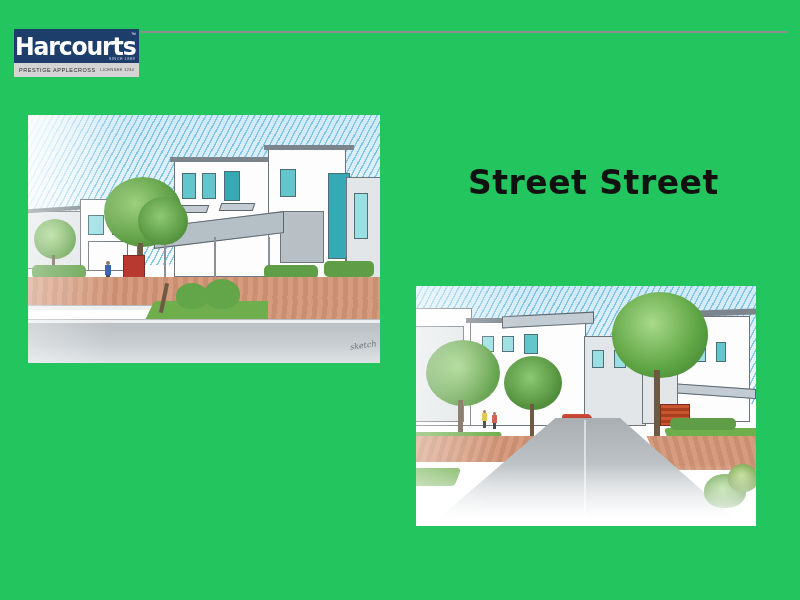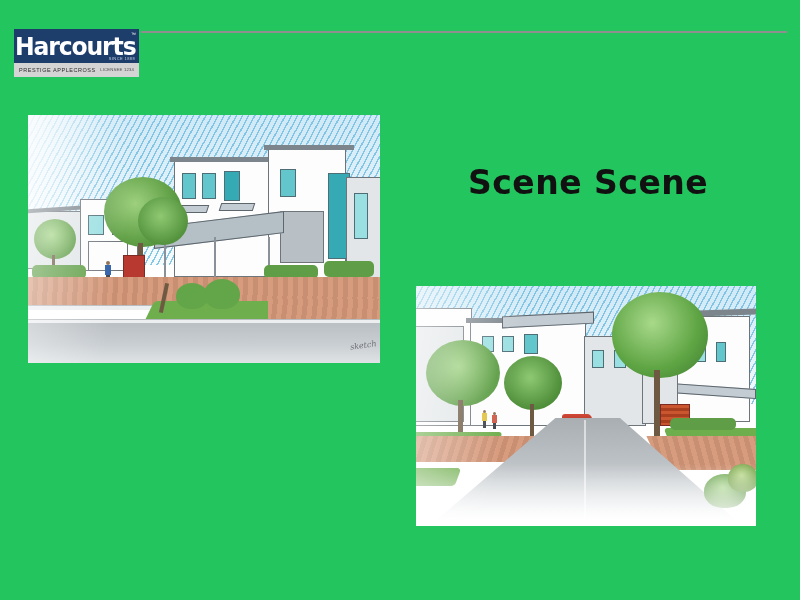--- a/index.html
+++ b/index.html
@@ -118,21 +118,21 @@
       <span class="logo-tm">™</span>
       <span class="logo-since">SINCE 1888</span>
     </div>
     <div class="logo-sub">
       <span class="logo-sub-left">PRESTIGE APPLECROSS</span>
       <span class="logo-sub-right">LICENSEE 1234</span>
     </div>
   </div>
   <div class="header-rule"></div>
 
-  <div class="slide-title">Scene Scene</div>
+  <div class="slide-title">Street Street</div>
 
   <div class="render" style="left:28px;top:115px;width:352px;height:248px;">
 
     <div class="sky fade-l" style="height:150px;"></div>
 
     <div class="bld grey" style="left:-4px;top:96px;width:64px;height:58px;"></div>
     <div class="roofline" style="left:-6px;top:92px;width:74px;height:4px;transform:rotate(-4deg);"></div>
     <div class="bld" style="left:52px;top:84px;width:58px;height:72px;"></div>
     <div class="glass lite" style="left:60px;top:100px;width:16px;height:20px;"></div>
     <div class="glass lite" style="left:84px;top:100px;width:16px;height:20px;"></div>

